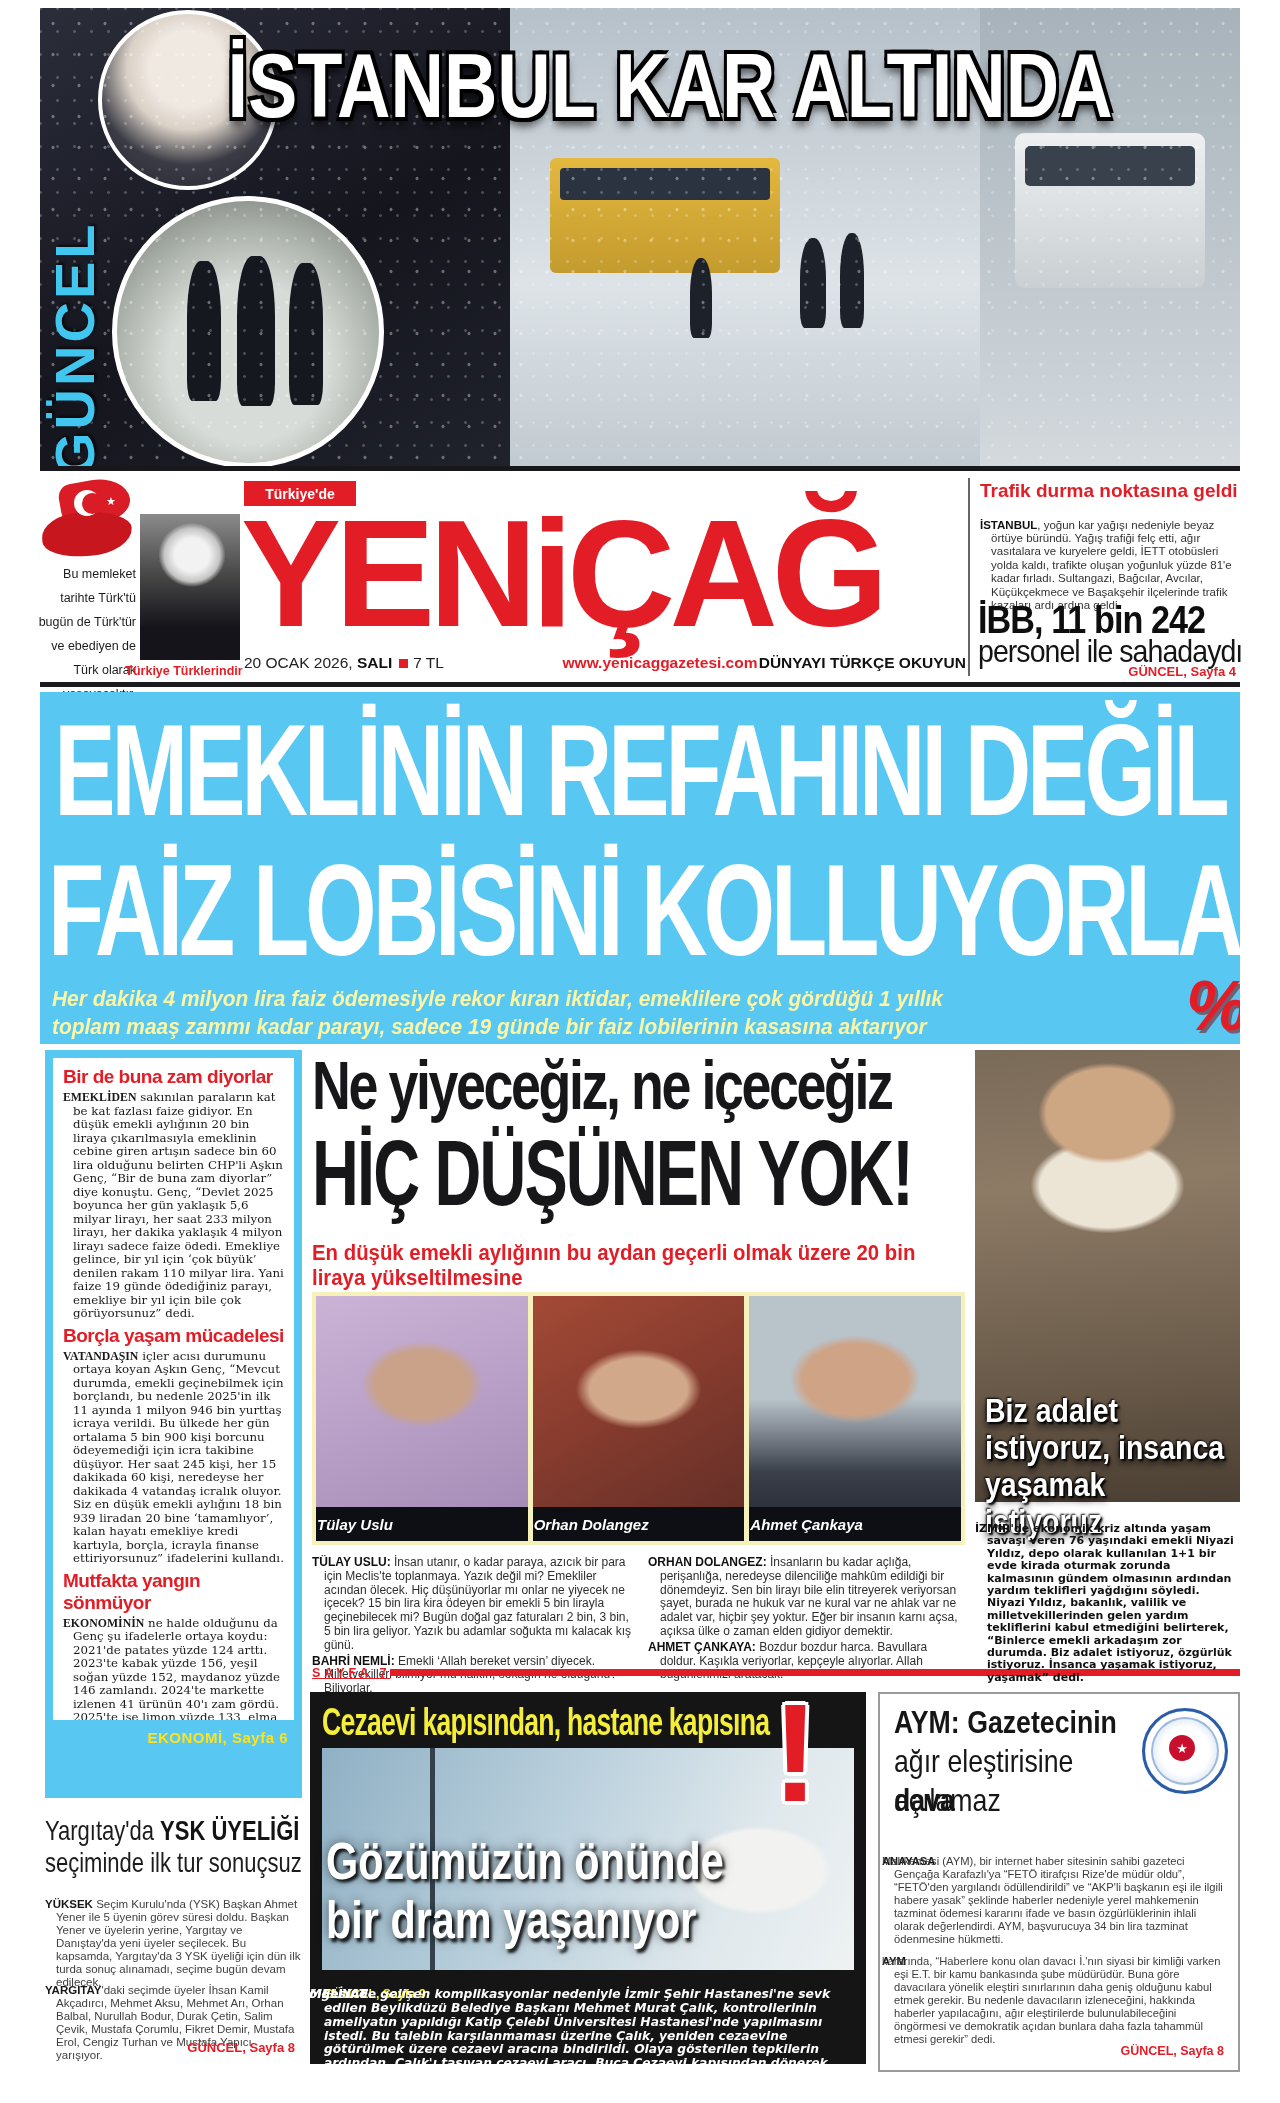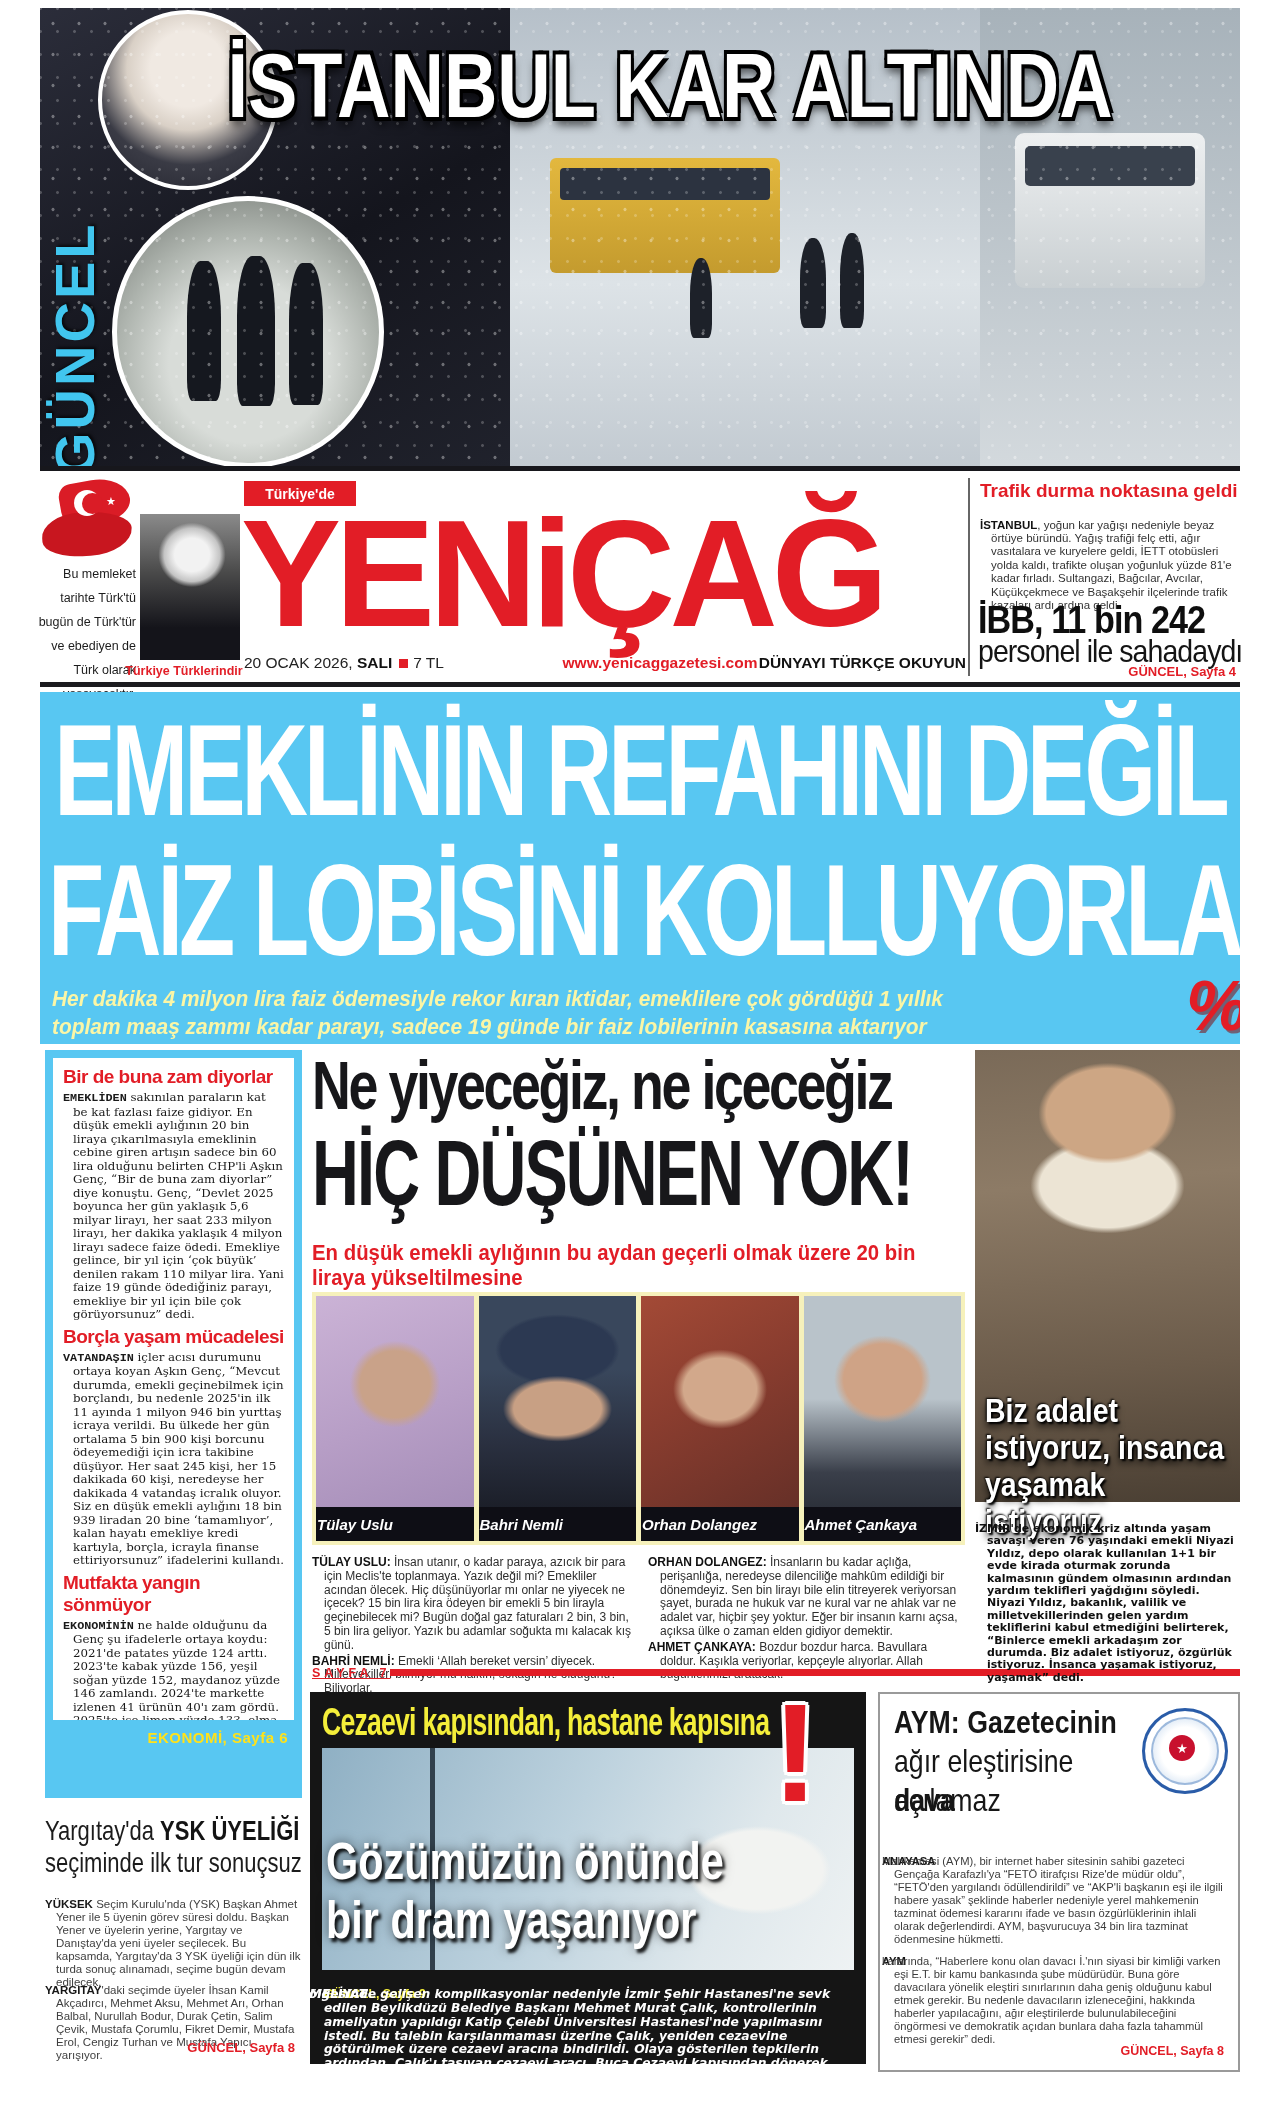--- a/index.html
+++ b/index.html
@@ -57,21 +57,21 @@
   .b1{top:12px;} .b2{top:152px;}
   .deck{position:absolute;left:12px;color:#fbf6a6;font-weight:700;font-style:italic;font-size:22px;line-height:26px;transform:scale(.95,1);transform-origin:top left;white-space:nowrap;}
   .deck1{top:294px;} .deck2{top:322px;}
   .pct{position:absolute;left:1146px;top:274px;font-size:70px;font-weight:700;font-style:italic;color:#e21d26;text-shadow:3px 3px 0 rgba(130,12,16,.55);}
 
   
   .lbox{left:45px;top:1050px;width:257px;height:748px;background:#58c7f2;padding:8px;box-sizing:border-box;}
   .lbox-in{background:#fff;width:100%;height:662px;padding:6px 10px;box-sizing:border-box;overflow:hidden;}
   .ltitle{color:#e21d26;font-weight:700;font-size:19px;margin:2px 0 3px;letter-spacing:-.5px;}
   .lbody{font-family:"DejaVu Serif",serif;font-size:11.8px;line-height:13.5px;color:#1a1a1a;padding-left:10px;text-indent:-10px;margin:0 0 4px;}
-  .lbody b{font-family:Liberation Mono, monospace;font-weight:700;}
+  .lbody b{font-family:Liberation Serif, serif;font-weight:700;}
   .lbox-foot{height:34px;display:flex;align-items:center;justify-content:flex-end;padding-right:6px;}
   .lbox-foot span{color:#ffe21a;font-weight:700;font-size:15px;letter-spacing:.5px;}
 
   
   .c-h1{left:312px;top:1050px;font-size:56px;line-height:58px;font-weight:700;letter-spacing:-2.5px;color:#17171a;transform:scale(.96,1.22);transform-origin:top left;white-space:nowrap;}
   .c-h2{left:312px;top:1126px;font-size:72px;line-height:74px;font-weight:700;letter-spacing:-2px;color:#17171a;transform:scale(.9,1.28);transform-origin:top left;white-space:nowrap;}
   .c-deck{left:312px;top:1240px;width:660px;color:#e21d26;font-weight:700;font-size:21px;line-height:24px;transform:scale(.97,1.05);transform-origin:top left;}
   .strip{left:312px;top:1292px;width:653px;height:253px;background:#f6f1bb;padding:4px;box-sizing:border-box;display:flex;gap:5px;}
   .pcell{flex:1;position:relative;overflow:hidden;}
   .ph-1{background:radial-gradient(ellipse 55% 34% at 50% 36%,#c9a289 0 40%,transparent 52%),linear-gradient(160deg,#cbb3d6 0%,#b79ec6 50%,#a089b4 100%);}
@@ -202,23 +202,20 @@
 <div class="abs c-h2">HİÇ DÜŞÜNEN YOK!</div>
 <div class="abs c-deck">
   <span>En düşük emekli aylığının bu aydan geçerli olmak üzere 20 bin liraya yükseltilmesine</span><br>
   <span>ilişkin kanun teklifinin mecliste görüşülmesi beklenirken, emeklilerin tepkisi sürüyor</span>
 </div>
 
 <div class="abs strip">
   <div class="pcell ph-1">
     <div class="pname">Tülay Uslu</div>
   </div>
-  <div class="pcell ph-2">
-    <div class="pname">Bahri Nemli</div>
-  </div>
   <div class="pcell ph-3">
     <div class="pname">Orhan Dolangez</div>
   </div>
   <div class="pcell ph-4">
     <div class="pname">Ahmet Çankaya</div>
   </div>
 </div>
 
 <div class="abs quotes" style="left:312px;top:1556px;">
   <p class="q"><b>TÜLAY USLU:</b><span> İnsan utanır, o kadar paraya, azıcık bir para için Meclis'te toplanmaya. Yazık değil mi? Emekliler acından ölecek. Hiç düşünüyorlar mı onlar ne yiyecek ne içecek? 15 bin lira kira ödeyen bir emekli 5 bin lirayla geçinebilecek mi? Bugün doğal gaz faturaları 2 bin, 3 bin, 5 bin lira geliyor. Yazık bu adamlar soğukta mı kalacak kış günü.</span></p>

